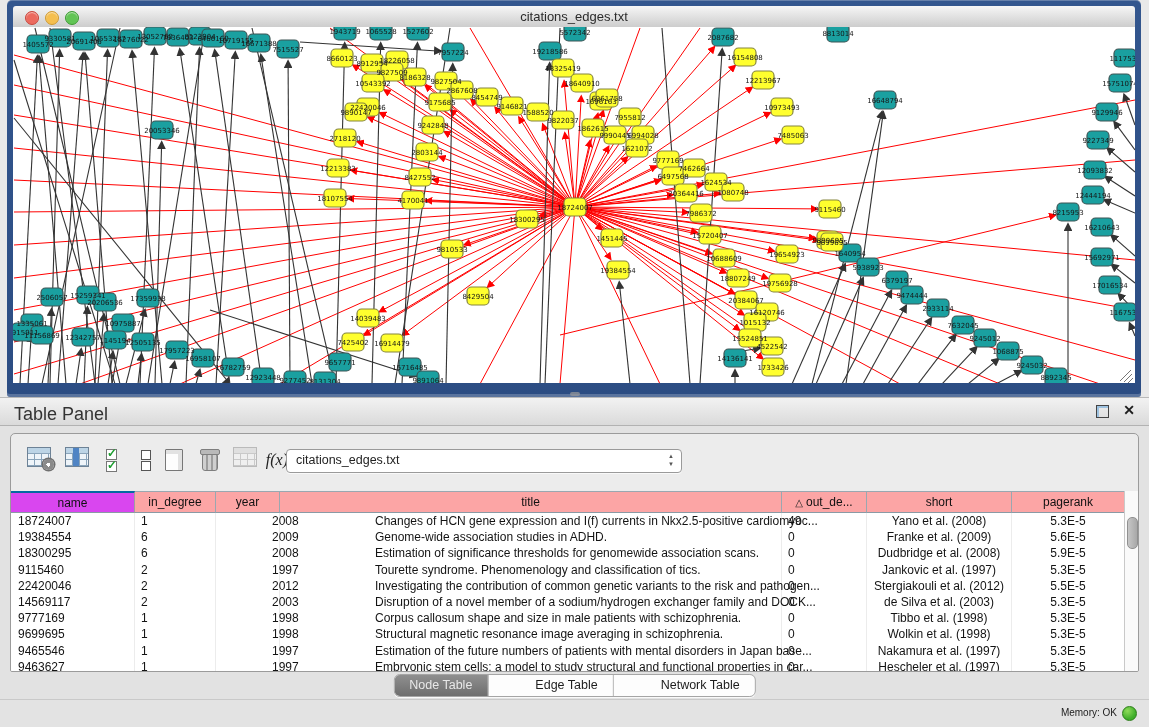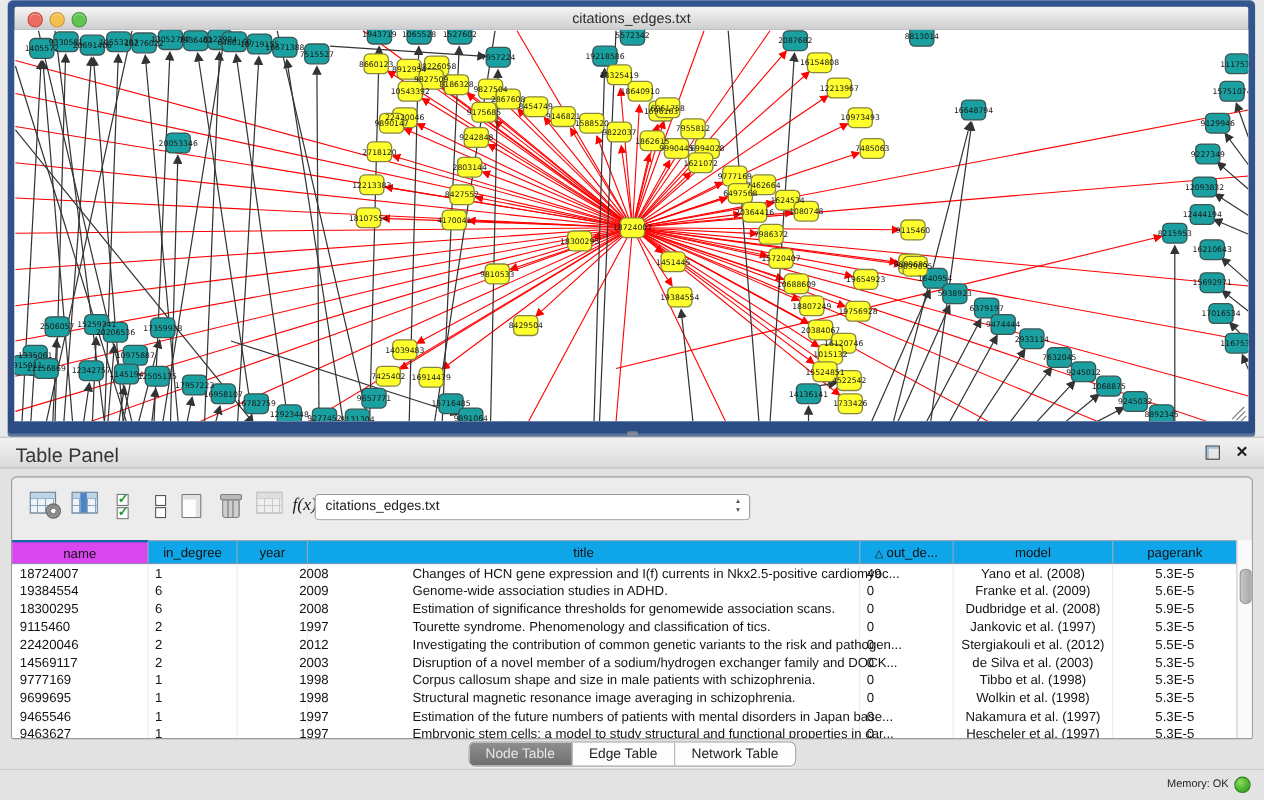--- a/index.html
+++ b/index.html
@@ -38,40 +38,40 @@
   .ttoolbar{position:absolute;left:0;top:0;width:100%;height:51px;}
   .tico{position:absolute;top:13px;width:27px;height:26px;}
   .fx{font-family:"Liberation Serif",serif;font-style:italic;font-size:16px;color:#222;line-height:26px;text-align:right;}
   .combo{position:absolute;left:275px;top:15px;width:394px;height:22px;background:#fff;
     border:1px solid #9a9a9a;border-radius:4px;box-shadow:0 1px 0 rgba(255,255,255,.7);}
   .combo .cv{position:absolute;left:9px;top:3px;font-size:12.5px;color:#222;}
   .combo .arr{position:absolute;right:7px;top:2px;font-size:6px;color:#555;line-height:8px;text-align:center;}
   
   .thead{position:absolute;left:0;top:57px;width:1114px;height:22px;display:flex;}
   .hcell{box-sizing:border-box;height:22px;line-height:21px;font-size:12px;color:#111;text-align:center;
-    background:#0ea5e9;border-right:1px solid #9aa7b0;border-top:1px solid #9aa7b0;border-bottom:1px solid #8a9aa5;overflow:hidden;white-space:nowrap;}
+    background:#fca5a5;border-right:1px solid #9aa7b0;border-top:1px solid #9aa7b0;border-bottom:1px solid #8a9aa5;overflow:hidden;white-space:nowrap;}
   .hcell.gray{background:#d946ef;border-top:2px solid #0369a1;border-right:1px solid #a0a0a0;}
   .sortg{font-size:10px;margin-right:3px;color:#222;}
   .tbody{position:absolute;left:0;top:79px;width:1114px;height:158px;background:#fff;}
   .trow{display:flex;height:16.2px;line-height:16.2px;font-size:12px;color:#131313;white-space:nowrap;}
   .tcell{box-sizing:border-box;overflow:visible;border-right:1px solid #ececec;}
   .c0{width:124px;padding-left:7px;}
   .c1{width:81px;padding-left:6px;}
   .c2{width:64px;padding-left:56px;}
   .c3{width:502px;padding-left:95px;}
   .c4{width:85px;padding-left:6px;}
   .c5{width:145px;text-align:center;}
   .c6{width:113px;text-align:center;}
   .vscroll{position:absolute;right:0;top:57px;width:13px;height:180px;background:#fafafa;border-left:1px solid #c9c9c9;}
   .vthumb{position:absolute;left:2px;top:26px;width:9px;height:30px;border-radius:5px;
     background:linear-gradient(90deg,#c6c6c6,#a8a8a8);border:1px solid #909090;}
   
   .tabsrow{position:absolute;left:0;top:248px;width:1149px;height:26px;}
   .seg{position:absolute;left:50%;transform:translateX(-50%);top:0;display:flex;height:21px;
-    border:1px solid #a5a5a5;border-radius:6px;overflow:hidden;background:#fdfdfd;box-shadow:0 1px 0 rgba(255,255,255,.8);}
+    border:1px solid #a5a5a5;border-radius:6px;overflow:hidden;background:#fdfdfd;box-shadow:0 1px 0 rgba(255,255,255,.8);gap:32px;}
   .seg .tab{padding:0 15px;line-height:21px;font-size:12.5px;color:#1d1d1d;border-right:1px solid #b5b5b5;}
   .seg .tab:last-child{border-right:none;}
   .seg .tab.sel{background:linear-gradient(#8f8f8f,#6e6e6e);color:#e8e8e8;}
   
   .statusbar{position:absolute;left:0;bottom:0;width:1149px;height:27px;background:#e3e3e3;border-top:1px solid #c9c9c9;}
   .mem{position:absolute;right:32px;top:7px;font-size:10px;color:#222;}
   .memdot{position:absolute;right:12px;top:6px;width:13px;height:13px;border-radius:50%;
     background:radial-gradient(circle at 35% 30%,#8fdc5a,#3fae2a 65%);border:1px solid #2a7d17;}
   
   .grid{width:22px;height:18px;border:1px solid #6d8296;background:
@@ -589,21 +589,21 @@
         <span class="arr">▲<br>▼</span>
       </div>
     </div>
 
     <div class="thead" id="table-header">
         <div class="hcell gray" style="width: 124px;"><span>name</span></div>
         <div class="hcell" style="width: 81px;"><span>in_degree</span></div>
         <div class="hcell" style="width: 64px;"><span>year</span></div>
         <div class="hcell" style="width: 502px;"><span>title</span></div>
         <div class="hcell" style="width: 85px;"><span class="sortg">△</span><span>out_de...</span></div>
-        <div class="hcell" style="width: 145px;"><span>model</span></div>
+        <div class="hcell" style="width: 145px;"><span>short</span></div>
         <div class="hcell" style="width: 113px;"><span>pagerank</span></div>
       </div>
     <div class="tbody" id="table-body">
         <div class="trow">
           <div class="tcell c0">18724007</div>
           <div class="tcell c1">1</div>
           <div class="tcell c2">2008</div>
           <div class="tcell c3">Changes of HCN gene expression and I(f) currents in Nkx2.5-positive cardiomyoc...</div>
           <div class="tcell c4">49</div>
           <div class="tcell c5">Yano et al. (2008)</div>

